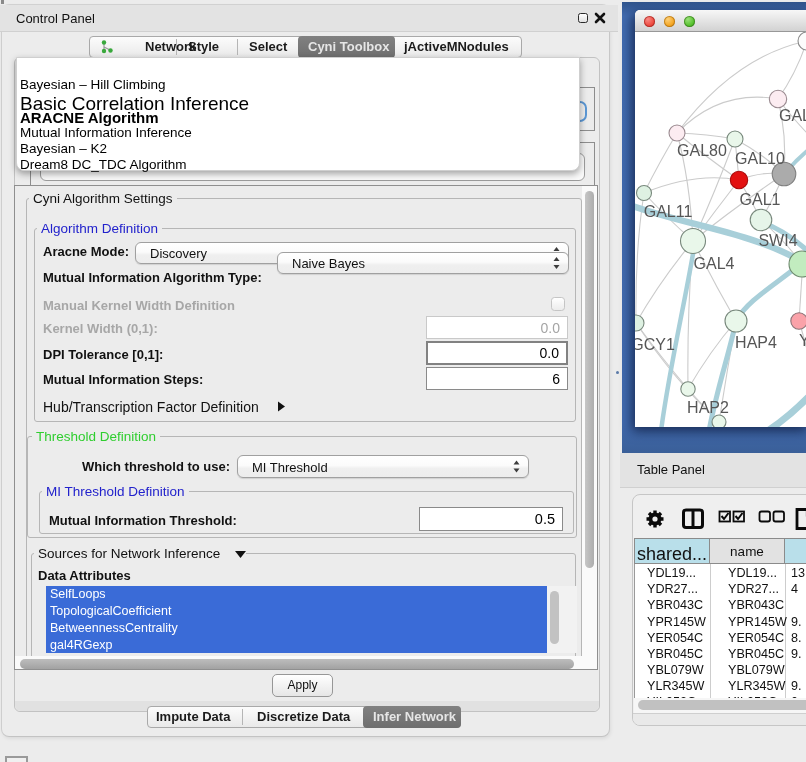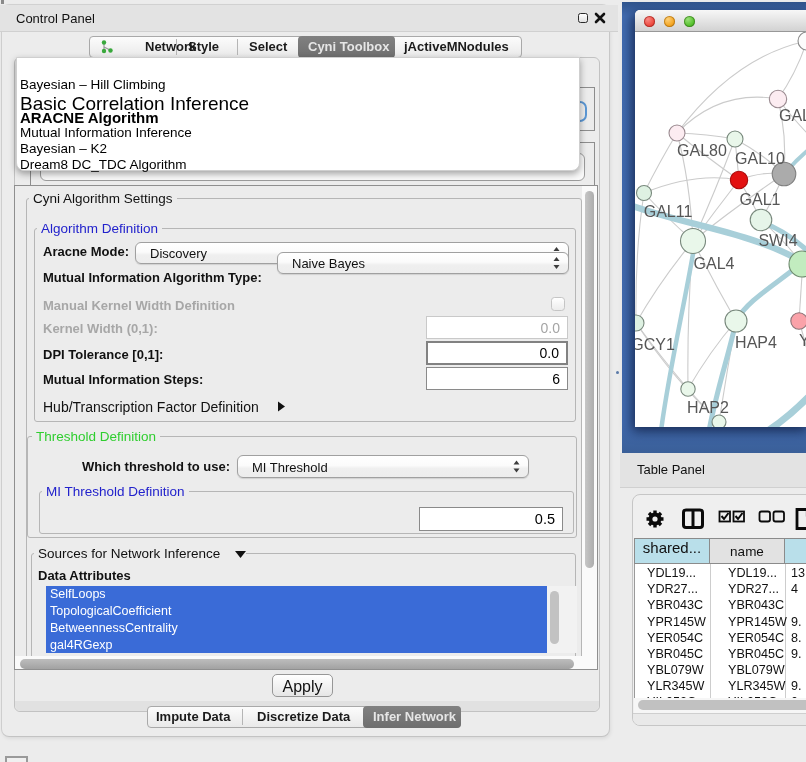--- a/index.html
+++ b/index.html
@@ -111,20 +111,21 @@
      <span class="ctext">MI Threshold</span>
      <svg class="carr" viewBox="0 0 9 20">
         <path d="M4.5 4 L7.5 8 L1.5 8 Z" fill="#3c3c3c"></path>
         <path d="M4.5 16 L7.5 12 L1.5 12 Z" fill="#3c3c3c"></path>
       </svg>
   </div>
 
   <div class="gbox" style="left:24px;top:305px;width:533px;height:41px;"></div>
   <div class="gtitle" style="left:27px;top:298px;color:#2222cc;">MI Threshold Definition</div>
 
+  <div class="lbl" style="left:34px;top:327px;">Mutual Information Threshold:</div>
   <div class="field" style="left:404px;top:321px;width:144px;height:24px;border:1px solid #8a8a8a;box-sizing:border-box;">
       <span class="ftext" style="color:#000;font-size:14.5px;margin-left:22px;">0.5</span>
     </div>
 
   <div class="gbox" style="left:16px;top:367px;width:543px;height:160px;"></div>
   <div class="gtitle" style="left:19px;top:360px;color:#111;padding-right:26px;">Sources for Network Inference</div>
   <svg class="abs" style="left:219px;top:362px;" width="13" height="12" viewBox="0 0 13 12">
       <path d="M1 3 L12 3 L6.5 10 Z" fill="#111"></path>
     </svg>
 
@@ -140,21 +141,21 @@
   </div>
 
   <div class="abs" style="left:0px;top:470px;width:583px;height:14px;background:#fafafa;"></div>
   <div class="abs" style="left:5px;top:473px;width:554px;height:10px;background:linear-gradient(#bdbdbd,#a2a2a2);border-radius:5px;"></div>
 
   <div class="abs" style="left:567px;top:0px;width:16px;height:484px;background:#fafafa;"></div>
   <div class="abs" style="left:570px;top:5px;width:9px;height:377px;background:linear-gradient(90deg,#c6c6c6,#adadad);border-radius:5px;"></div>
 </div>
 
 <div class="abs" style="left:272px;top:674px;width:61px;height:23px;background:linear-gradient(#ffffff,#e6e6e6);border:1px solid #979797;border-radius:5px;box-sizing:border-box;"></div>
-<div class="abs" style="left:272px;top:678px;width:61px;text-align:center;font-size:16px;color:#111;">Apply</div>
+<div class="abs" style="left:272px;top:678px;width:61px;text-align:center;font-size:12px;color:#111;">Apply</div>
 
 <div class="abs" style="left:15px;top:701px;width:584px;height:10px;background:#e1e1e1;border-radius:0 0 6px 6px;"></div>
 <div class="abs" style="left:147px;top:706px;width:314px;height:22px;">
   <div class="abs" style="left:0;top:0;width:314px;height:22px;background:linear-gradient(#fcfcfc,#e9e9e9);border:1px solid #a9a9a9;border-radius:4px;box-sizing:border-box;"></div>
   <div class="abs" style="left:95px;top:3px;width:1px;height:16px;background:#b5b5b5;"></div>
   <div class="abs" style="left:216px;top:0;width:98px;height:22px;background:linear-gradient(#818181,#6e6e6e);border-radius:4px;"></div>
   <div class="abs" style="left:9px;top:3px;font-size:13px;font-weight:bold;color:#1a1a1a;">Impute Data</div>
   <div class="abs" style="left:110px;top:3px;font-size:13px;font-weight:bold;color:#1a1a1a;">Discretize Data</div>
   <div class="abs" style="left:226px;top:3px;font-size:13px;font-weight:bold;color:#e6e6e6;">Infer Network</div>
 </div>
@@ -272,21 +273,21 @@
       <path d="M88.5 21 l2.5 3 l4.5 -6" stroke-width="2"></path>
       <path d="M102.5 21 l2.5 3 l4.5 -6" stroke-width="2"></path>
       <rect x="126.5" y="16.5" width="10.5" height="10" rx="2" stroke-width="1.8"></rect>
       <rect x="140.5" y="16.5" width="10.5" height="10" rx="2" stroke-width="1.8"></rect>
       <path d="M164 14.5 h 10 l 6 6 V 33.5 h -16 z" stroke-width="2.8"></path>
       <path d="M174 14.5 v 6 h 6" stroke-width="2.2"></path>
     </g>
   </svg>
 
   <div class="abs" style="left:1px;top:43px;width:189px;height:26px;">
-     <div class="abs" style="left:0;top:0;width:76px;height:26px;background:#b9dfea;border:1px solid #8b8b8b;box-sizing:border-box;text-align:center;font-size:15px;color:#111;">shared...</div>
+     <div class="abs" style="left:0;top:0;width:76px;height:26px;background:#b9dfea;border:1px solid #8b8b8b;box-sizing:border-box;text-align:center;font-size:18px;color:#111;padding-top:5px;">shared...</div>
      <div class="abs" style="left:75px;top:0;width:76px;height:26px;background:#e2e2e2;border:1px solid #8b8b8b;box-sizing:border-box;text-align:center;font-size:13.5px;color:#111;padding-top:5px;">name</div>
      <div class="abs" style="left:150px;top:0;width:45px;height:26px;background:#b9dfea;border:1px solid #8b8b8b;box-sizing:border-box;"></div>
   </div>
   <div class="abs" style="left:1px;top:69px;width:189px;height:134px;background:#fff;border-left:1px solid #9a9a9a;box-sizing:border-box;font-size:12.6px;color:#111;">
      <div class="abs" style="left:75px;top:0;width:1px;height:136px;background:#cdcdcd;"></div>
      <div class="abs" style="left:150px;top:0;width:1px;height:136px;background:#cdcdcd;"></div>
      <div class="abs" style="left:12px;top:2px;">YDL19...</div>
       <div class="abs" style="left:93px;top:2px;">YDL19...</div>
       <div class="abs" style="left:156px;top:2px;">13</div>
      <div class="abs" style="left:12px;top:18px;">YDR27...</div>

